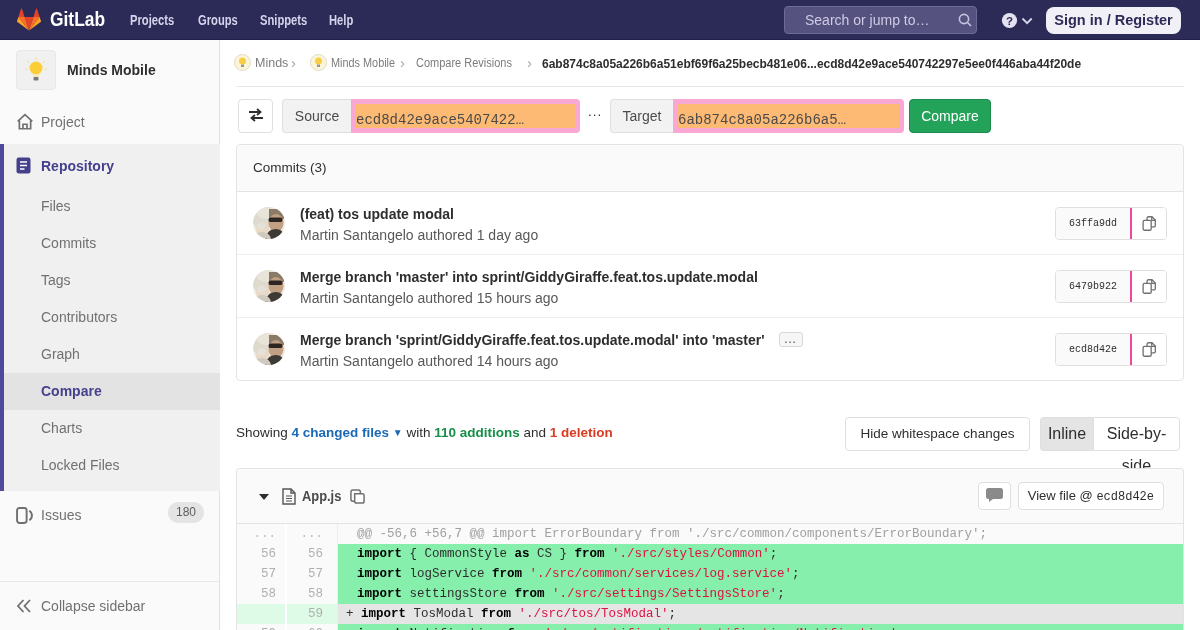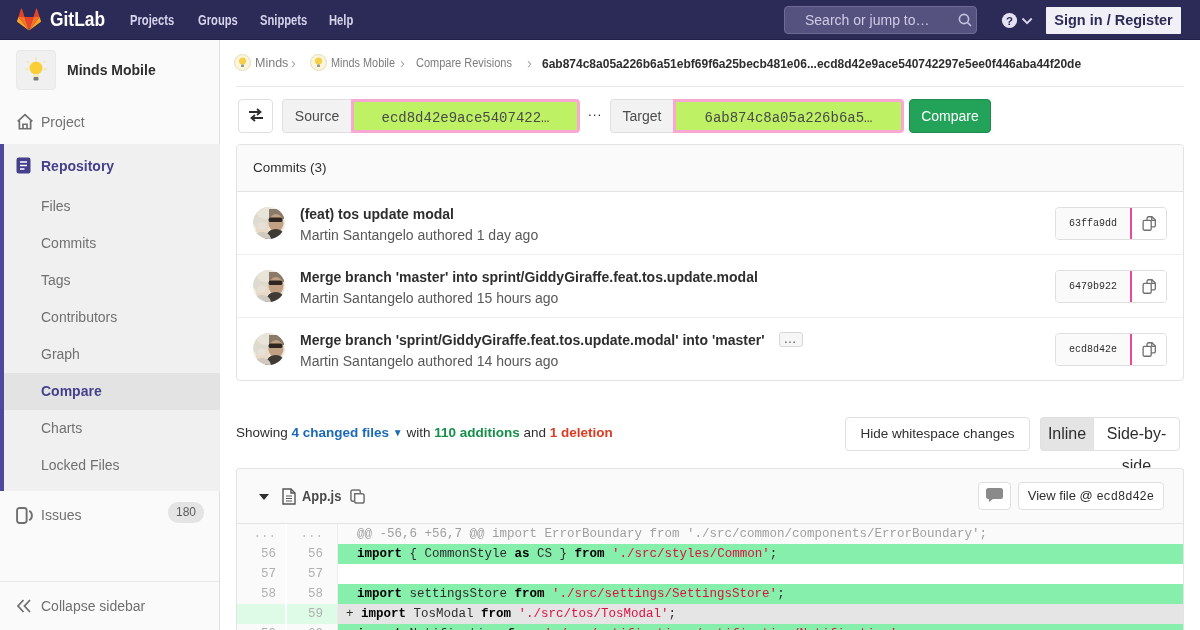--- a/index.html
+++ b/index.html
@@ -11,21 +11,21 @@
 .logo { position:absolute; left:17px; top:8px; }
 .brand { position:absolute; left:50px; top:8px; color:#fff; font-size:20px; font-weight:bold; transform:scaleX(.87); transform-origin:left center; }
 .navlinks a { position:absolute; top:12px; color:#d6d3ec; font-weight:bold; font-size:14px;
   text-decoration:none; transform:scaleX(.8); transform-origin:left center; white-space:nowrap; }
 .searchbox { position:absolute; left:784px; top:6px; width:193px; height:28px;
   background:#55527f; border:1px solid #6d6a96; border-radius:4px; color:#cfcbe6;
   font-size:14px; line-height:26px; padding-left:20px; }
 .searchicon { position:absolute; left:958px; top:13px; }
 .qmark { position:absolute; left:1000px; top:9px; }
 .signin { position:absolute; left:1046px; top:7px; width:135px; height:27px; background:#f1f0f7;
-  border-radius:1px; color:#2c2a56; font-weight:bold; font-size:14.5px; text-align:center; line-height:27px; }
+  border-radius:8px; color:#2c2a56; font-weight:bold; font-size:14.5px; text-align:center; line-height:27px; }
 
 .sidebar { position:absolute; top:40px; left:0; width:220px; height:590px;
   background:#fafafa; border-right:1px solid #e1e1e1; }
 .ctx { position:absolute; top:10px; left:0; width:220px; height:46px; }
 .ctx .av { position:absolute; left:16px; top:0px; width:40px; height:40px; background:#f0f0f0;
   border:1px solid #e8e8e8; border-radius:4px; text-align:center; }
 .ctx .nm { position:absolute; left:67px; top:12px; font-weight:bold; font-size:14px; color:#2e2e2e; }
 .snav { position:absolute; top:60px; left:0; width:220px; }
 .item { position:relative; height:44px; line-height:44px; color:#707070; padding-left:41px; font-size:14px;}
 .item svg { position:absolute; left:16px; top:13px; }
@@ -52,22 +52,22 @@
 .crumb-av { width:17px; height:17px; border-radius:50%; background:#fbf5da; border:1px solid #e3dcc2;
   display:inline-block; top:14px; }
 
 .cform { position:absolute; top:59px; left:16px; height:34px; }
 .btn { display:inline-block; background:#fff; border:1px solid #dfdfdf; border-radius:4px;
   height:34px; line-height:32px; text-align:center; color:#2e2e2e; font-size:13.5px; }
 .swapbtn { position:absolute; left:2px; top:0; width:35px; }
 .igroup { position:absolute; top:0; height:34px; display:flex; }
 .igroup .lab { background:#f2f2f2; border:1px solid #dfdfdf; border-right:none; border-radius:4px 0 0 4px;
   height:34px; line-height:32px; text-align:center; color:#4c4c4c; font-size:14px;}
-.igroup .inp { background:#bef264; border:3px solid #f9a8d4; border-radius:0 4px 4px 0; height:34px;
-  line-height:32px; text-align:center; color:#4a4a4a; font-size:14px; font-family:"Liberation Mono",monospace;}
+.igroup .inp { background:#fdba74; border:5px solid #f9a8d4; border-radius:0 4px 4px 0; height:34px;
+  line-height:32px; color:#4a4a4a; font-size:14px; font-family:"Liberation Mono",monospace;}
 .dots3 { position:absolute; left:352px; top:5px; color:#2e2e2e; letter-spacing:1px; }
 .comparebtn { position:absolute; left:673px; top:0; width:82px; height:34px; background:#23a259;
   border:1px solid #1d8a4b; border-radius:4px; color:#fff; font-size:14px; text-align:center; line-height:32px; }
 
 .panel { position:absolute; left:16px; width:948px; background:#fff; border:1px solid #e3e3e3; border-radius:4px; }
 .commits { top:104px; height:237px; }
 .phead { height:47px; line-height:46px; background:#fafafa; border-bottom:1px solid #e3e3e3;
   border-radius:4px 4px 0 0; padding-left:16px; font-size:13.5px; color:#2e2e2e; }
 .crow { position:relative; height:63px; border-bottom:1px solid #eee; }
 .crow:last-child { border-bottom:none; }
@@ -336,19 +336,19 @@
           <path d="M5 5h8a2 2 0 012 2v6a2 2 0 01-2 2H7a2 2 0 01-2-2z" fill="#fff" stroke="#707070" stroke-width="1.6"></path>
         </svg>
       <div class="btn cbtn"><svg width="17" height="14" viewBox="0 0 17 14" style="vertical-align:-2px">
             <path d="M2.5 0h12a2.5 2.5 0 012.5 2.5v6a2.5 2.5 0 01-2.5 2.5H7l-4 3v-3H2.5A2.5 2.5 0 010 8.5v-6A2.5 2.5 0 012.5 0z" fill="#8a8a8a"></path>
           </svg></div>
       <div class="btn vbtn">View file @ <span class="mono">ecd8d42e</span></div>
     </div>
     <div class="dtable">
       <div class="drow meta"><span class="ln">...</span><span class="ln ln2">...</span><span class="dcode">@@ -56,6 +56,7 @@ import ErrorBoundary from './src/common/components/ErrorBoundary';</span></div>
       <div class="drow"><span class="ln">56</span><span class="ln ln2">56</span><span class="dcode"><span class="k">import</span> { CommonStyle <span class="k">as</span> CS } <span class="k">from</span> <span class="s">'./src/styles/Common'</span>;</span></div>
-      <div class="drow"><span class="ln">57</span><span class="ln ln2">57</span></div>
+      <div class="drow"><span class="ln">57</span><span class="ln ln2">57</span><span class="dcode"><span class="k">import</span> logService <span class="k">from</span> <span class="s">'./src/common/services/log.service'</span>;</span></div>
       <div class="drow"><span class="ln">58</span><span class="ln ln2">58</span><span class="dcode"><span class="k">import</span> settingsStore <span class="k">from</span> <span class="s">'./src/settings/SettingsStore'</span>;</span></div>
       <div class="drow new"><span class="ln"></span><span class="ln ln2">59</span><span class="dcode" style="padding-left:8px;">+ <span class="k">import</span> TosModal <span class="k">from</span> <span class="s">'./src/tos/TosModal'</span>;</span></div>
       <div class="drow"><span class="ln">59</span><span class="ln ln2">60</span><span class="dcode"><span class="k">import</span> Notification <span class="k">from</span> <span class="s">'./src/notifications/notification/Notification'</span>;</span></div>
     </div>
   </div>
 </div>
 
 </body></html>

